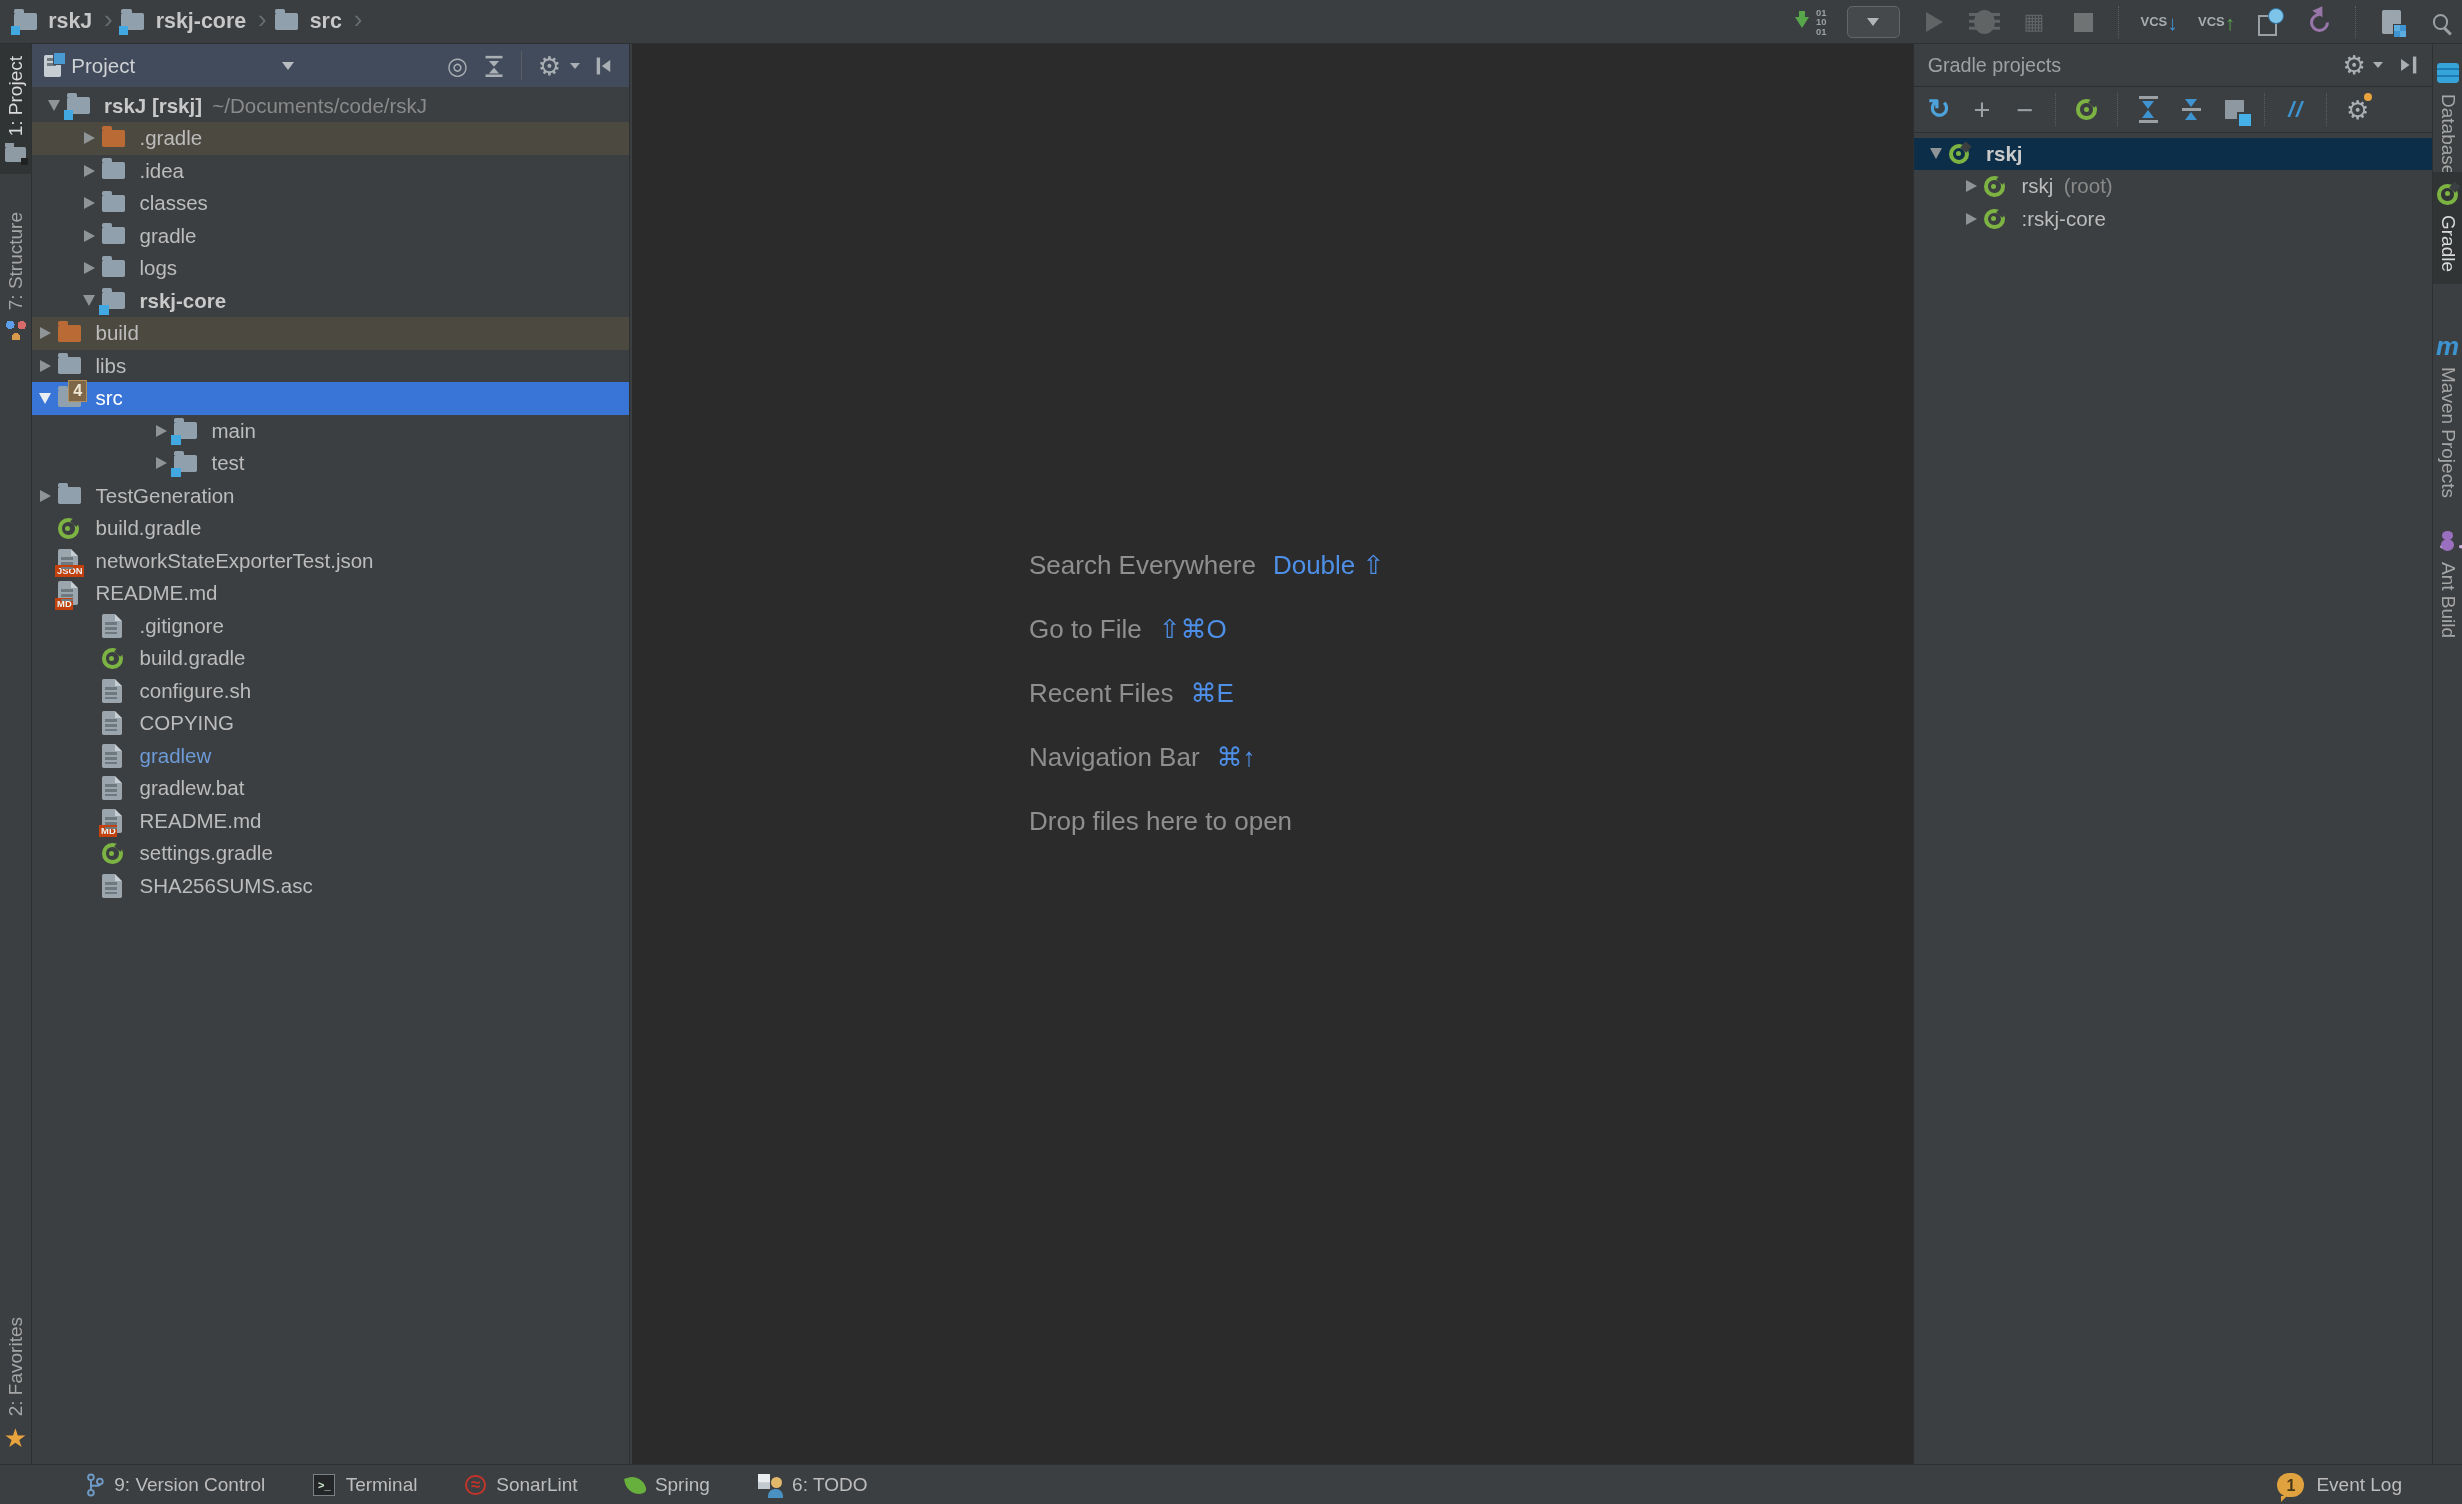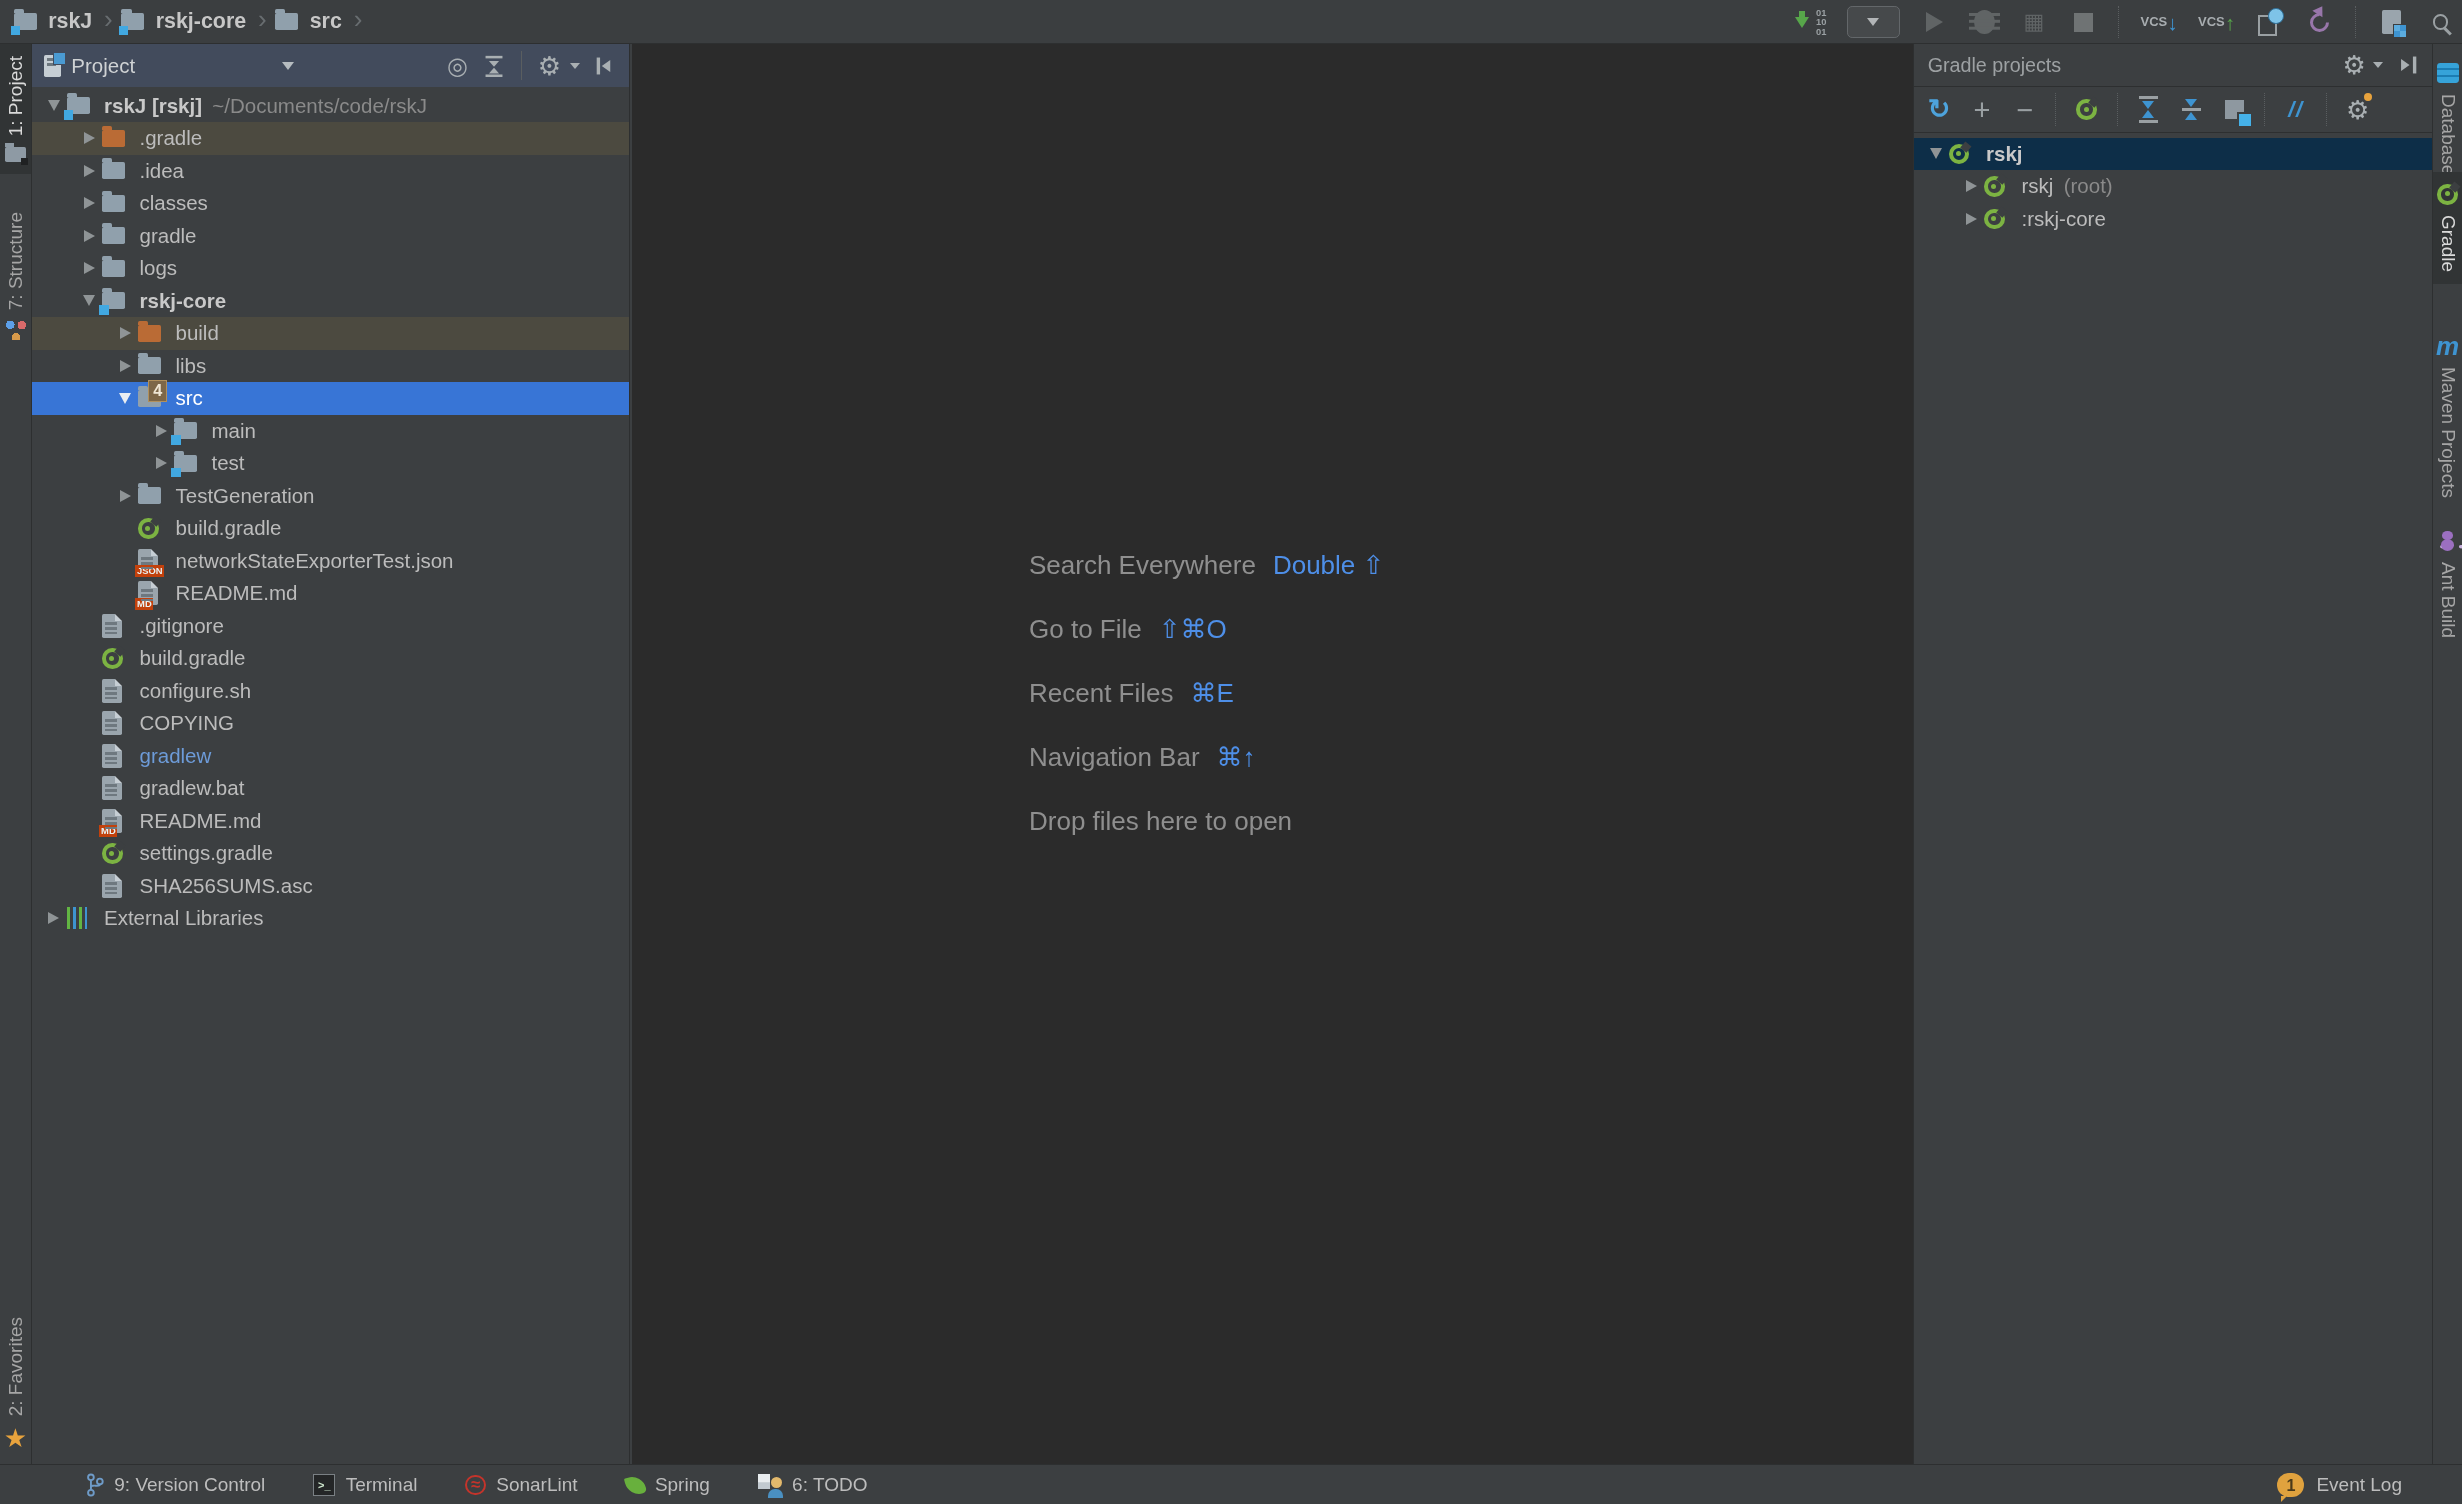--- a/index.html
+++ b/index.html
@@ -111,21 +111,21 @@
   .tree{position:absolute;left:0;right:0;top:44px;bottom:0;overflow:hidden;padding-top:1.7px}
   .row{height:32.5px;display:flex;align-items:center;font-size:20.5px;white-space:nowrap}
   .row.olive{background:var(--olive)}
   .row.sel{background:var(--sel)}
   .row.sel .lab{color:#fff}
   .row.navy{background:var(--selnf)}
   .row .lab{color:var(--text)}
   .row .lab.bold{font-weight:bold;color:#c9c9c9}
   .row .lab.blue{color:var(--bluefile)}
   .row .sec{color:var(--dim);margin-left:10.3px}
-  .row.d0{padding-left:8.5px}.row.d1{padding-left:44px}.row.d2{padding-left:80px}.row.d3{padding-left:116px}
+  .row.d0{padding-left:8.5px}.row.d1{padding-left:44px}.row.d2{}.row.d3{padding-left:116px}
   .chev{width:26px;height:32.5px;display:flex;align-items:center;justify-content:center;flex:0 0 auto}
   .chev.col::before{content:"";width:0;height:0;border-left:11px solid #8f9496;border-top:6.8px solid transparent;border-bottom:6.8px solid transparent}
   .chev.exp::before{content:"";width:0;height:0;border-top:11px solid #8f9496;border-left:6.8px solid transparent;border-right:6.8px solid transparent}
   .row.sel .chev.exp::before{border-top-color:#e9edf2}
   .iwrap{position:relative;width:29px;height:32.5px;display:flex;align-items:center;flex:0 0 auto;margin-right:8.5px}
 
   
   .editor{position:absolute;left:632px;top:44px;width:1282px;bottom:41px;background:var(--bg-dark)}
   .hints{position:absolute;left:397px;top:506px;display:flex;flex-direction:column;gap:33px;font-size:26px}
   .hint{display:flex;gap:17px;align-items:baseline}
@@ -514,29 +514,20 @@
         </div>
         <div class="row d1">
           <span class="chev none"></span>
           <span class="iwrap">
             <span class="doc"></span>
 
           </span>
           <span class="lab">SHA256SUMS.asc</span>
 
         </div>
-        <div class="row d0">
-          <span class="chev col"></span>
-          <span class="iwrap">
-            <span class="libic"></span>
-
-          </span>
-          <span class="lab">External Libraries</span>
-
-        </div>
     </div>
   </div>
 
   <div class="editor">
     <div class="hints">
       <div class="hint">
           <span class="hl">Search Everywhere</span>
           <span class="hk">Double ⇧</span>
         </div>
         <div class="hint">

